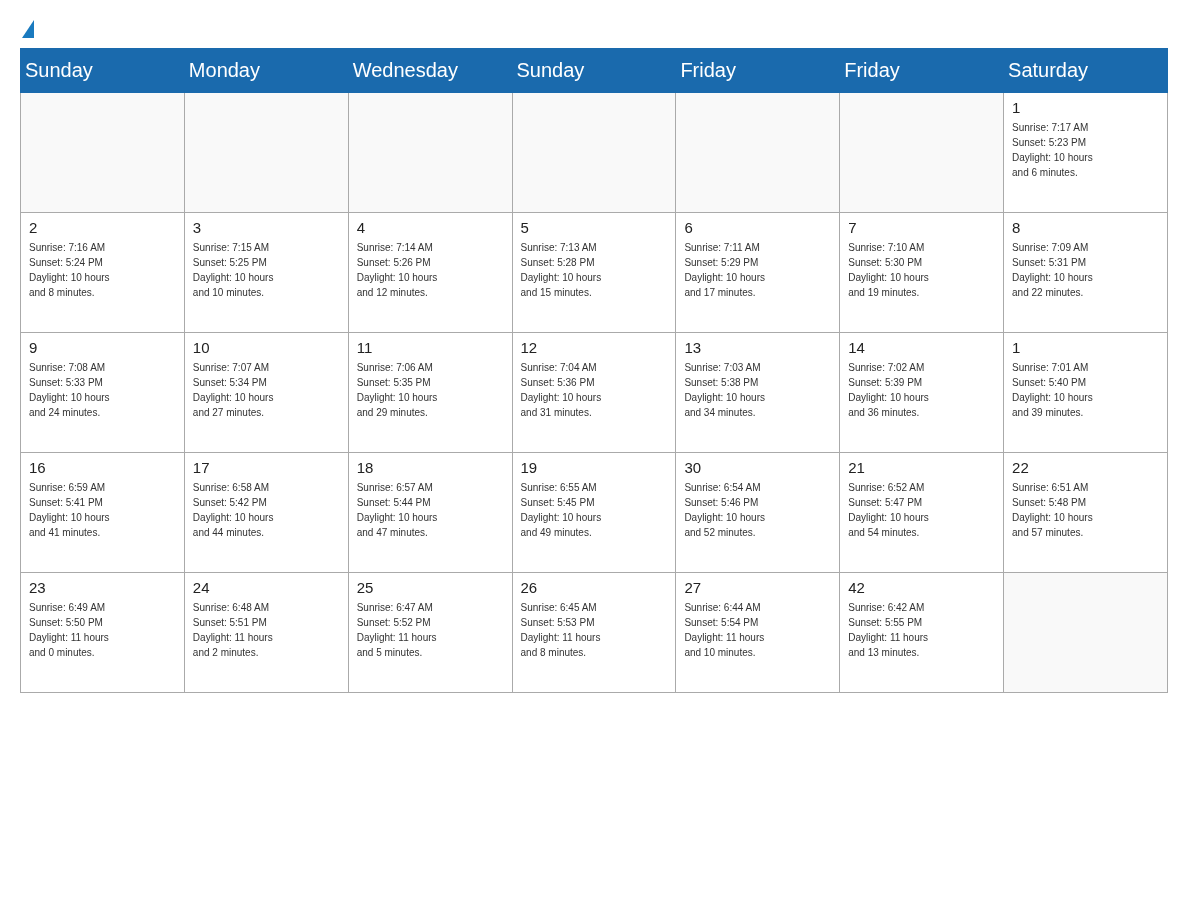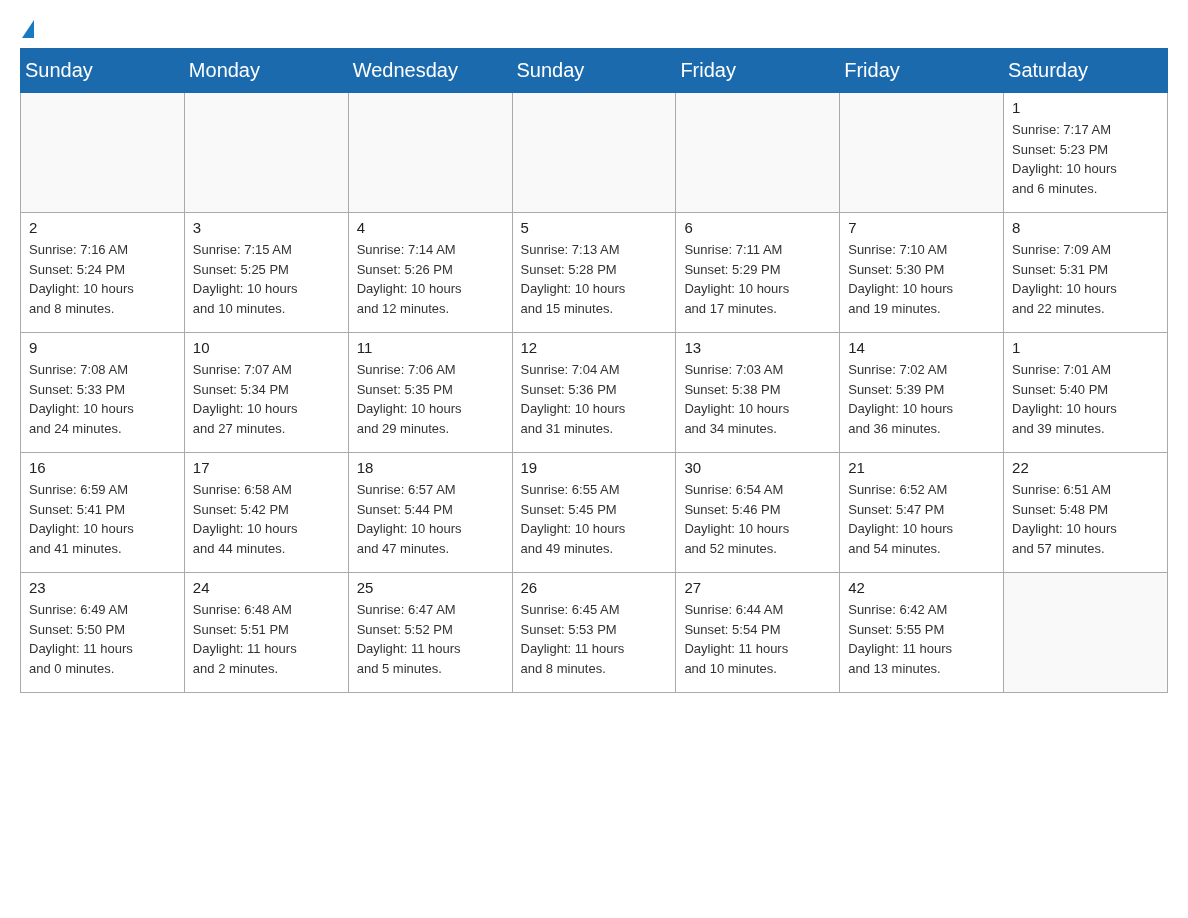--- a/index.html
+++ b/index.html
@@ -85,21 +85,21 @@
       background: #f9f9f9;
     }
     .day-number {
       font-size: 15px;
       font-weight: normal;
       color: #222;
       display: block;
       margin-bottom: 4px;
     }
     .day-info {
-      font-size: 13px;
+      font-size: 10px;
       color: #333;
       line-height: 1.5;
     }
     .calendar tr td {
       height: 120px;
     }
   </style>
 </head>
 <body>
 

